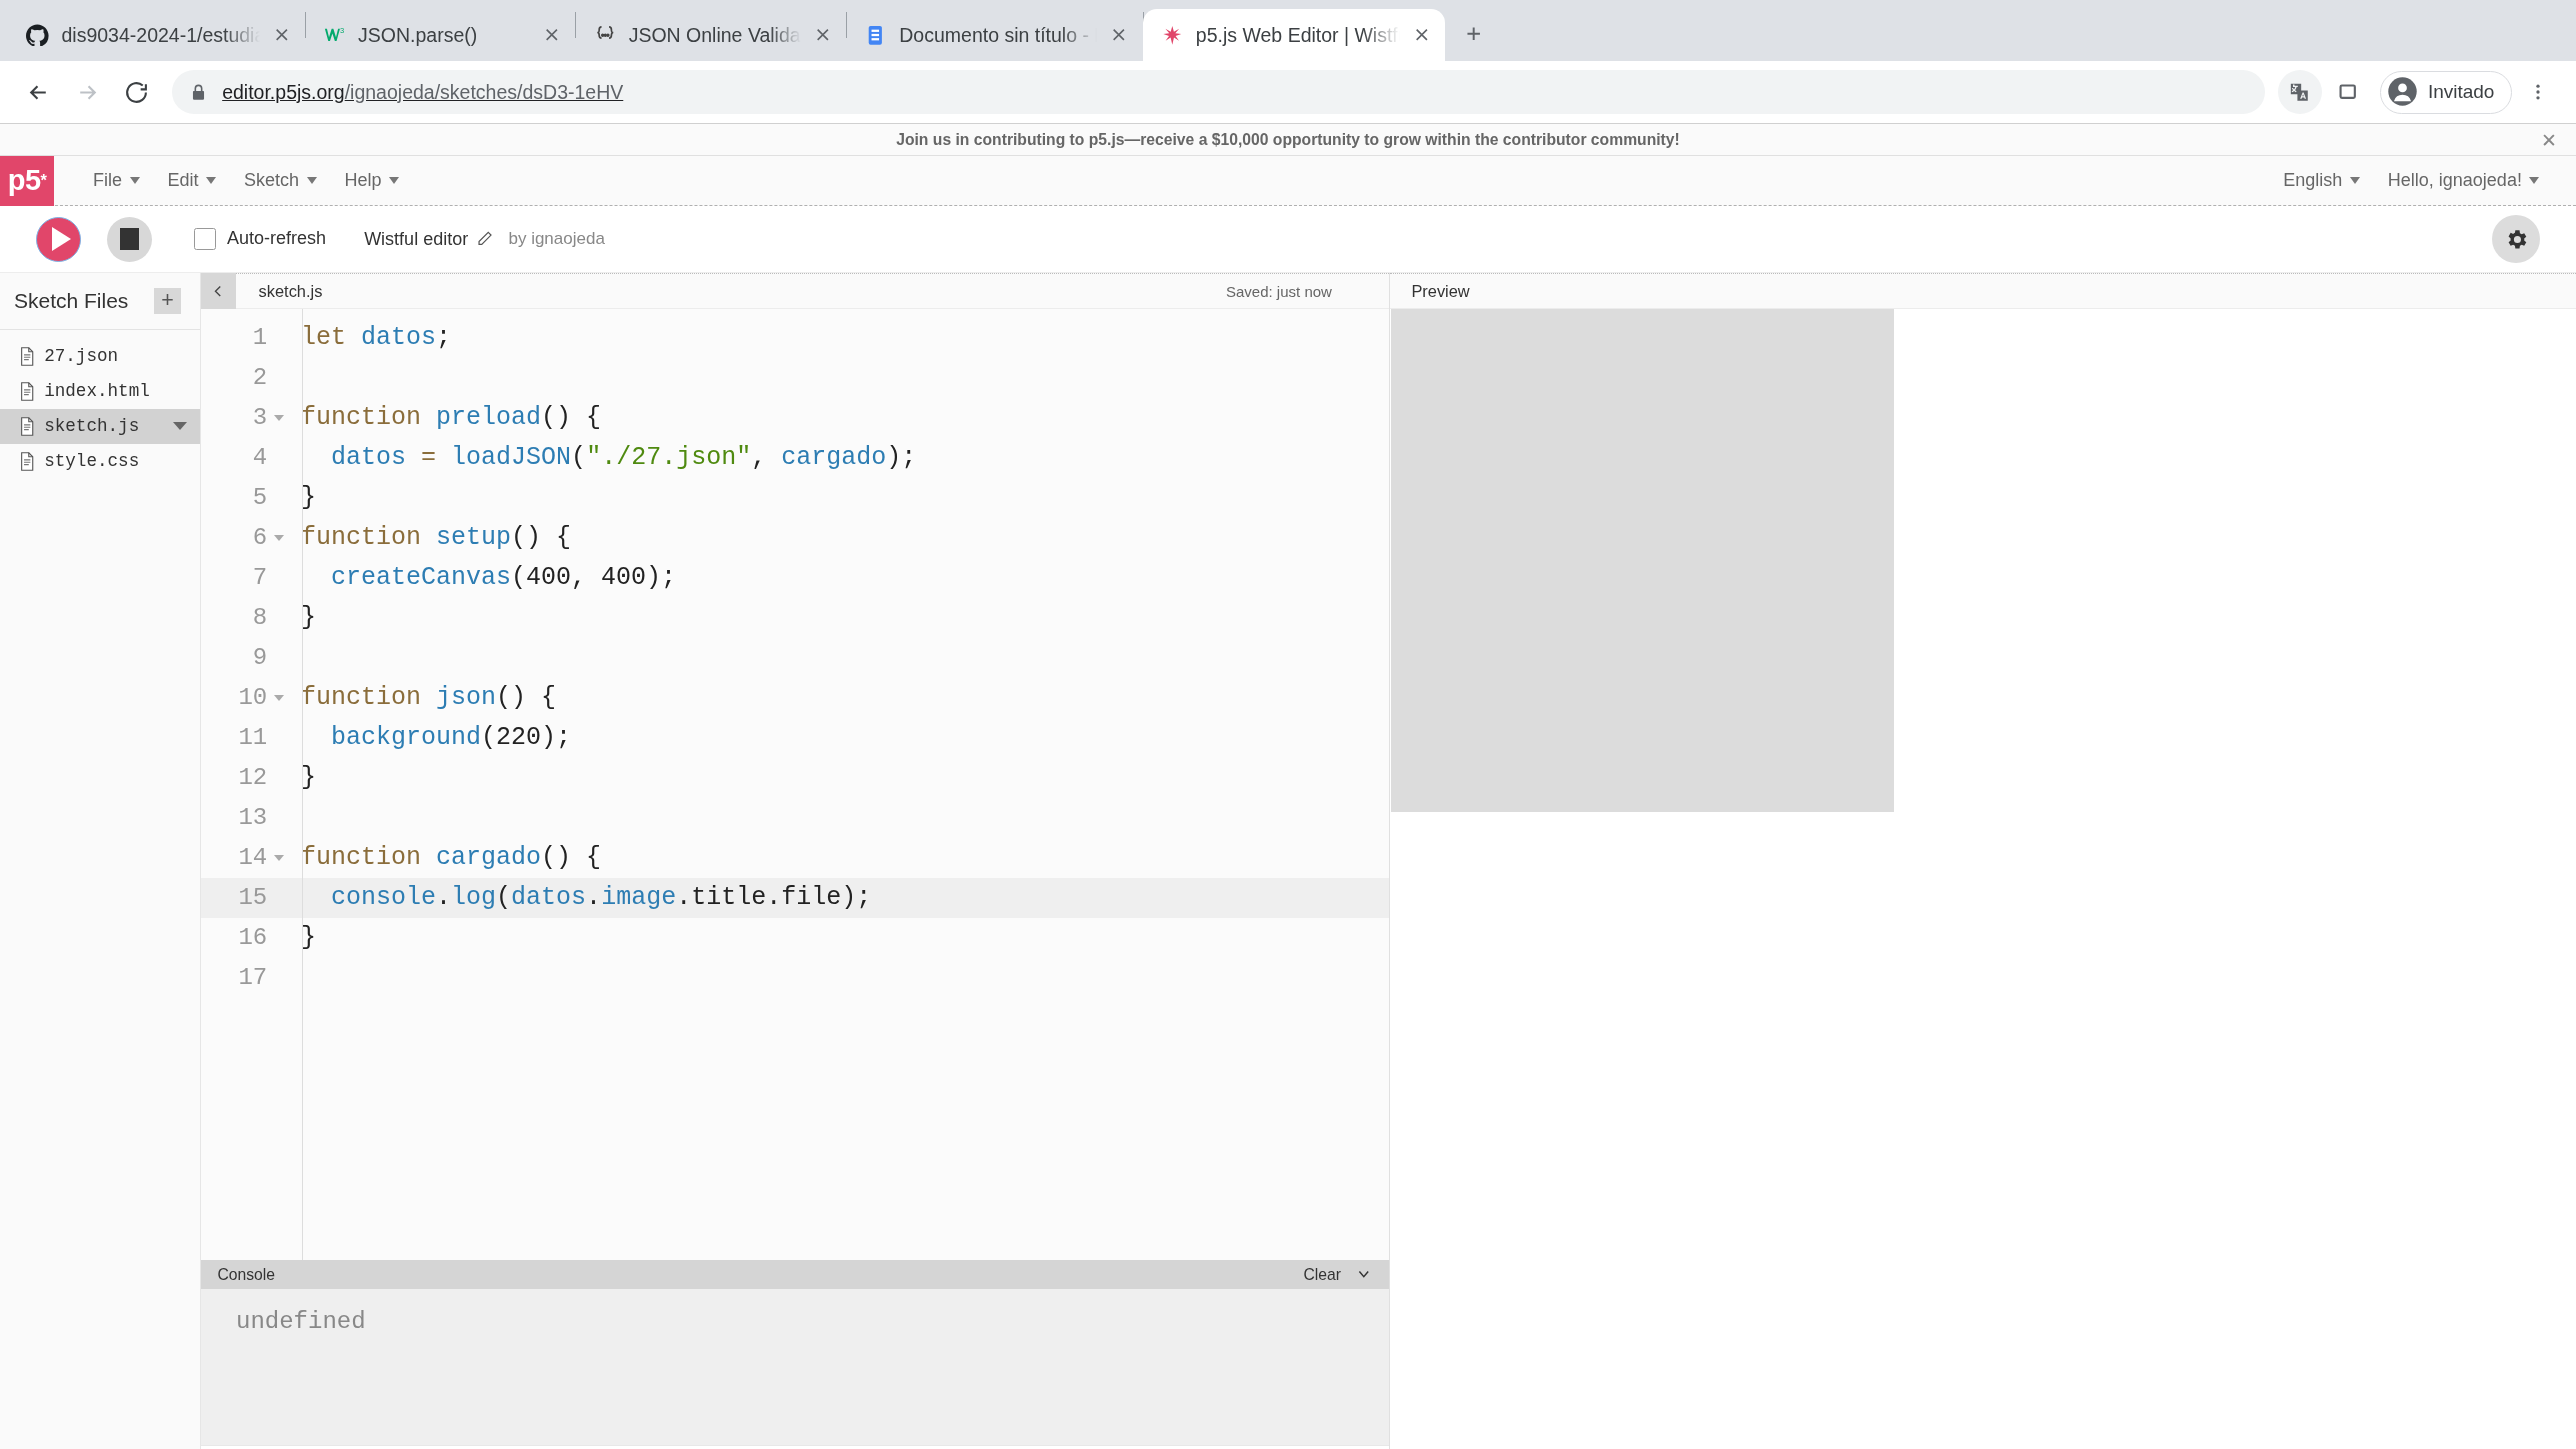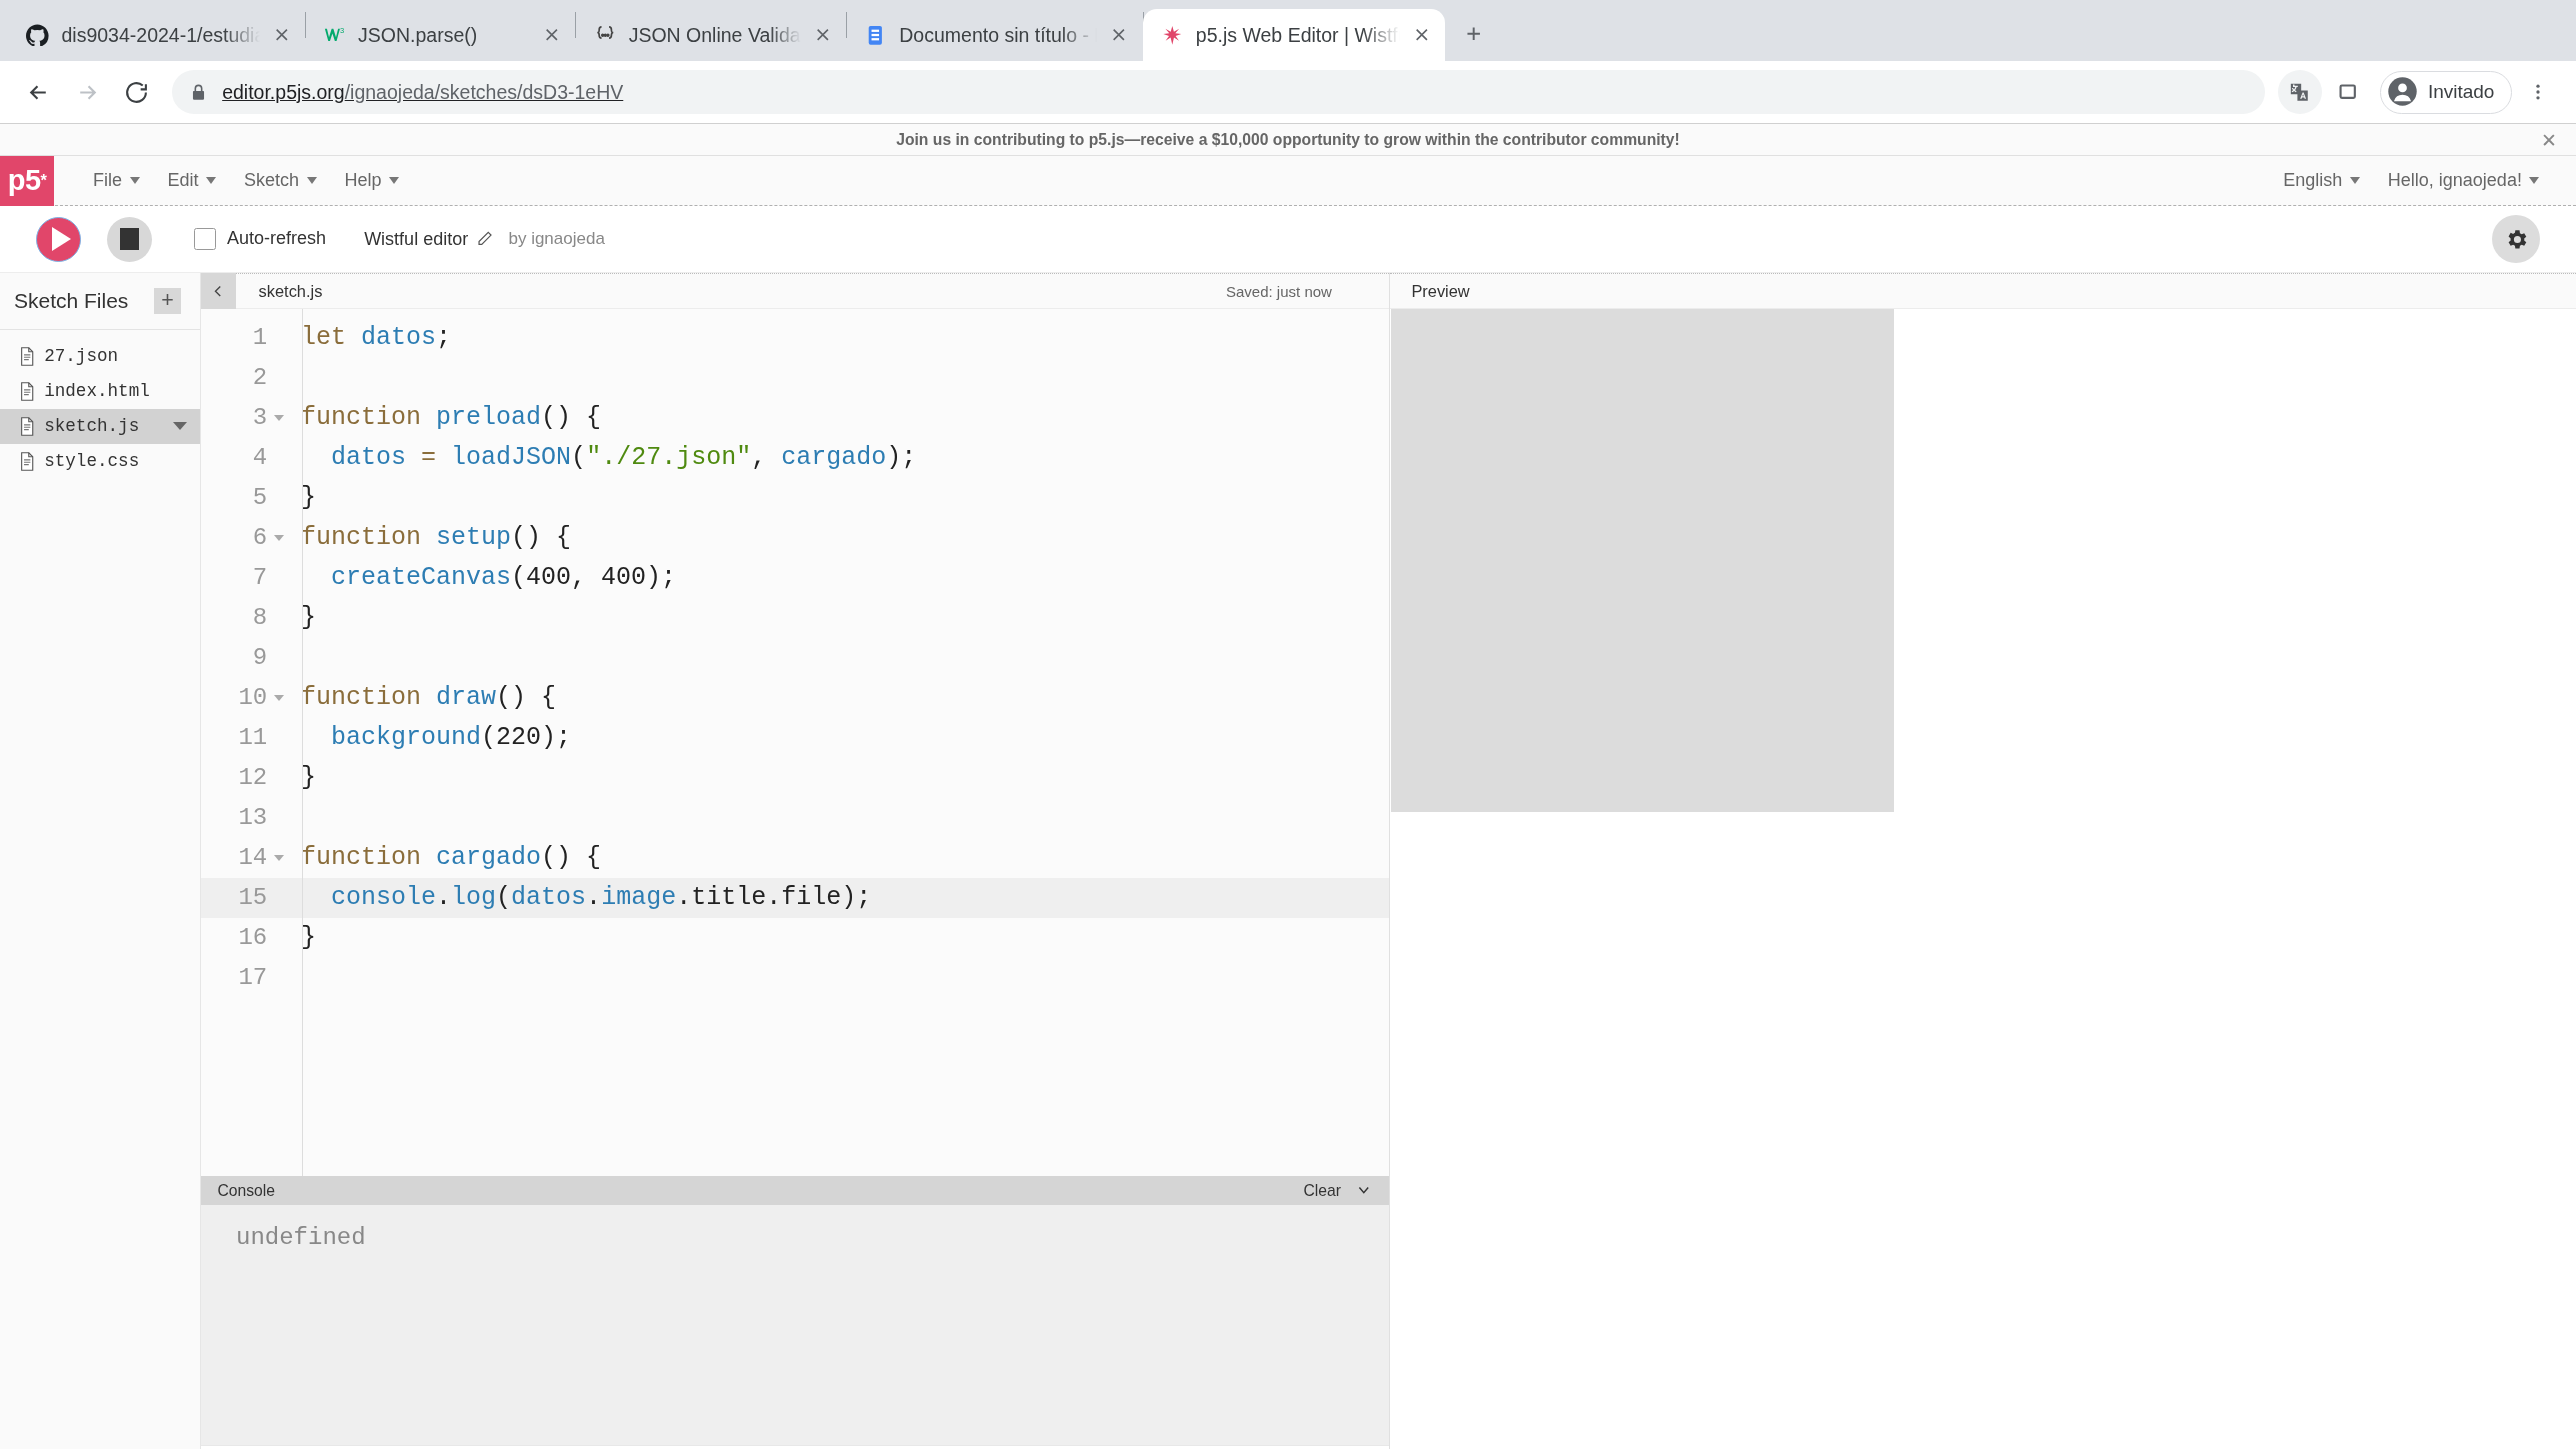--- a/index.html
+++ b/index.html
@@ -298,21 +298,21 @@
     height: 29px; background: #d5d5d5;
     display: flex; align-items: center;
     padding: 0 16.4px;
   }
   .console-label { font-size: 15.7px; color: #333; }
   .console-actions {
     margin-left: auto; display: flex; align-items: center; gap: 14px;
   }
   .console-clear { font-size: 15.7px; color: #333; }
   .console-body {
-    height: 240px; background: #efefef;
+    height: 156px; background: #efefef;
     padding: 19px 0 0 35px;
   }
   .console-msg {
     font-family: "Liberation Mono", monospace;
     font-size: 24px; color: #888;
   }
   .console-prompt {
     height: 73px; background: #ffffff;
     display: flex; align-items: center;
     padding-left: 31px;
@@ -606,21 +606,21 @@
       <div id="codelines">
           <div class="code-line"><span class="ln">1</span><span class="fold"></span><span class="code-text"><span class="tok-kw">let </span><span class="tok-var">datos</span><span class="tok-pl">;</span></span></div>
           <div class="code-line"><span class="ln">2</span><span class="fold"></span><span class="code-text"></span></div>
           <div class="code-line"><span class="ln">3</span><span class="fold"><span class="fold-tri"></span></span><span class="code-text"><span class="tok-kw">function </span><span class="tok-fn">preload</span><span class="tok-pl">() {</span></span></div>
           <div class="code-line"><span class="ln">4</span><span class="fold"></span><span class="code-text"><span class="tok-pl">  </span><span class="tok-var">datos</span><span class="tok-pl"> </span><span class="tok-op">=</span><span class="tok-pl"> </span><span class="tok-fn">loadJSON</span><span class="tok-pl">(</span><span class="tok-str">"./27.json"</span><span class="tok-pl">, </span><span class="tok-var">cargado</span><span class="tok-pl">);</span></span></div>
           <div class="code-line"><span class="ln">5</span><span class="fold"></span><span class="code-text"><span class="tok-pl">}</span></span></div>
           <div class="code-line"><span class="ln">6</span><span class="fold"><span class="fold-tri"></span></span><span class="code-text"><span class="tok-kw">function </span><span class="tok-fn">setup</span><span class="tok-pl">() {</span></span></div>
           <div class="code-line"><span class="ln">7</span><span class="fold"></span><span class="code-text"><span class="tok-pl">  </span><span class="tok-fn">createCanvas</span><span class="tok-pl">(</span><span class="tok-num">400</span><span class="tok-pl">, </span><span class="tok-num">400</span><span class="tok-pl">);</span></span></div>
           <div class="code-line"><span class="ln">8</span><span class="fold"></span><span class="code-text"><span class="tok-pl">}</span></span></div>
           <div class="code-line"><span class="ln">9</span><span class="fold"></span><span class="code-text"></span></div>
-          <div class="code-line"><span class="ln">10</span><span class="fold"><span class="fold-tri"></span></span><span class="code-text"><span class="tok-kw">function </span><span class="tok-fn">draw</span><span class="tok-pl">() {</span></span></div>
+          <div class="code-line"><span class="ln">10</span><span class="fold"><span class="fold-tri"></span></span><span class="code-text"><span class="tok-kw">function </span><span class="tok-fn">json</span><span class="tok-pl">() {</span></span></div>
           <div class="code-line"><span class="ln">11</span><span class="fold"></span><span class="code-text"><span class="tok-pl">  </span><span class="tok-fn">background</span><span class="tok-pl">(</span><span class="tok-num">220</span><span class="tok-pl">);</span></span></div>
           <div class="code-line"><span class="ln">12</span><span class="fold"></span><span class="code-text"><span class="tok-pl">}</span></span></div>
           <div class="code-line"><span class="ln">13</span><span class="fold"></span><span class="code-text"></span></div>
           <div class="code-line"><span class="ln">14</span><span class="fold"><span class="fold-tri"></span></span><span class="code-text"><span class="tok-kw">function </span><span class="tok-fn">cargado</span><span class="tok-pl">() {</span></span></div>
           <div class="code-line active"><span class="ln">15</span><span class="fold"></span><span class="code-text"><span class="tok-pl">  </span><span class="tok-var">console</span><span class="tok-pl">.</span><span class="tok-fn">log</span><span class="tok-pl">(</span><span class="tok-var">datos</span><span class="tok-pl">.</span><span class="tok-var">image</span><span class="tok-pl">.title.file);</span></span></div>
           <div class="code-line"><span class="ln">16</span><span class="fold"></span><span class="code-text"><span class="tok-pl">}</span></span></div>
           <div class="code-line"><span class="ln">17</span><span class="fold"></span><span class="code-text"></span></div>
         </div>
     </div>
 

